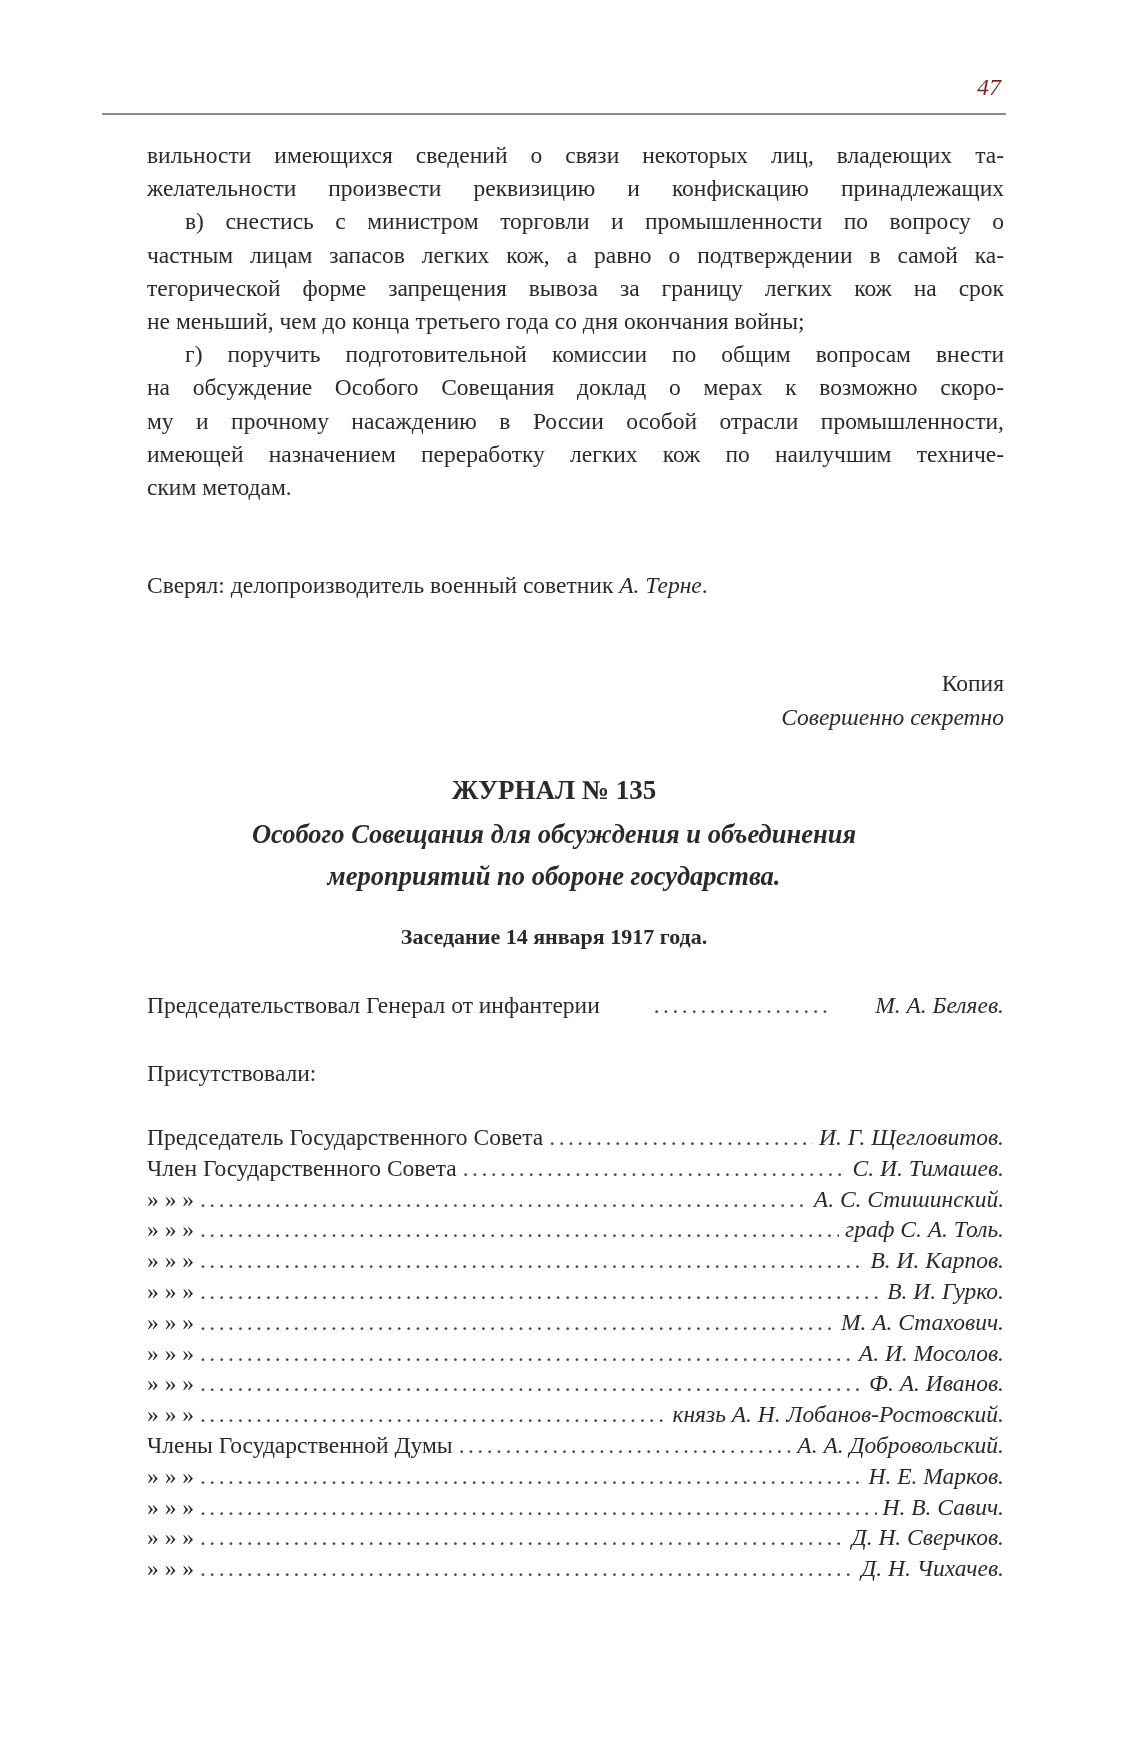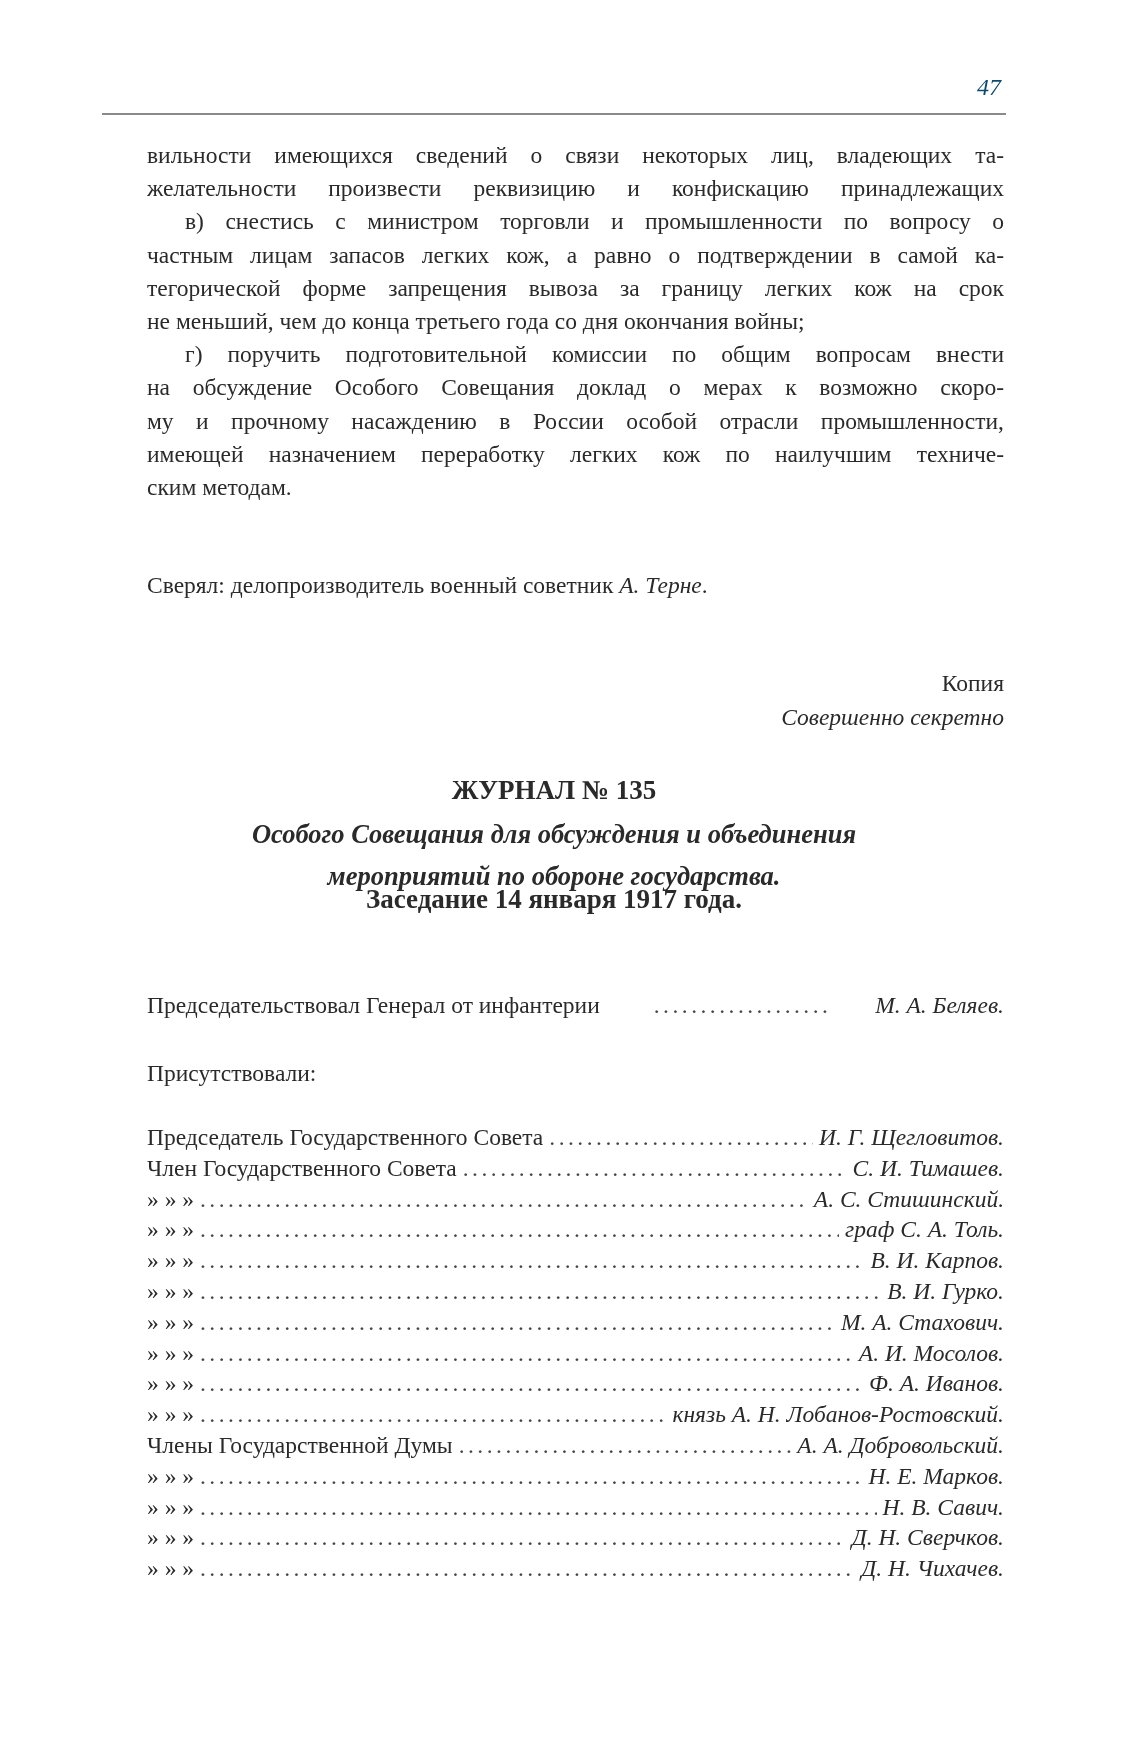--- a/index.html
+++ b/index.html
@@ -3,21 +3,21 @@
 <meta charset="utf-8">
 <style>
   html, body { margin: 0; padding: 0; background: #ffffff; }
   body {
     width: 1146px; height: 1760px; position: relative; overflow: hidden;
     font-family: "Liberation Serif", "DejaVu Serif", serif;
     color: #2a2a2a;
   }
   .page-number {
     position: absolute; top: 74px; right: 145px;
-    font-style: italic; font-size: 24px; color: #0c4a6e;
+    font-style: italic; font-size: 24px; color: #7f1d1d;
   }
   .header-rule {
     position: absolute; top: 113px; left: 102px; width: 904px;
     height: 2px; background: #8a8a8a;
   }
   .body-text {
     position: absolute; left: 147px; width: 857px;
     font-size: 23.5px; line-height: 33.2px; text-align: justify;
   }
   .line { display: block; white-space: nowrap; text-align: justify; text-align-last: justify; }
@@ -31,21 +31,21 @@
   .stamp {
     position: absolute; right: 142px; text-align: right; font-size: 23.5px;
   }
   .title {
     position: absolute; left: 102px; width: 904px; text-align: center;
     font-weight: bold; font-size: 27px;
   }
   .title-sub { font-size: 26.5px; line-height: 42px; font-style: italic; }
   .session {
     position: absolute; left: 102px; width: 904px; text-align: center;
-    font-weight: bold; font-size: 27px; top: 884px;
+    font-weight: bold; font-size: 22px; top: 924px;
   }
   .row {
     position: absolute; left: 147px; width: 857px;
     font-size: 23.5px; display: flex; align-items: baseline;
   }
   .row .label { white-space: nowrap; }
   .row .dots {
     flex: 1; overflow: hidden; white-space: nowrap; margin: 0 6px;
     letter-spacing: 3.5px; color: #444;
   }

